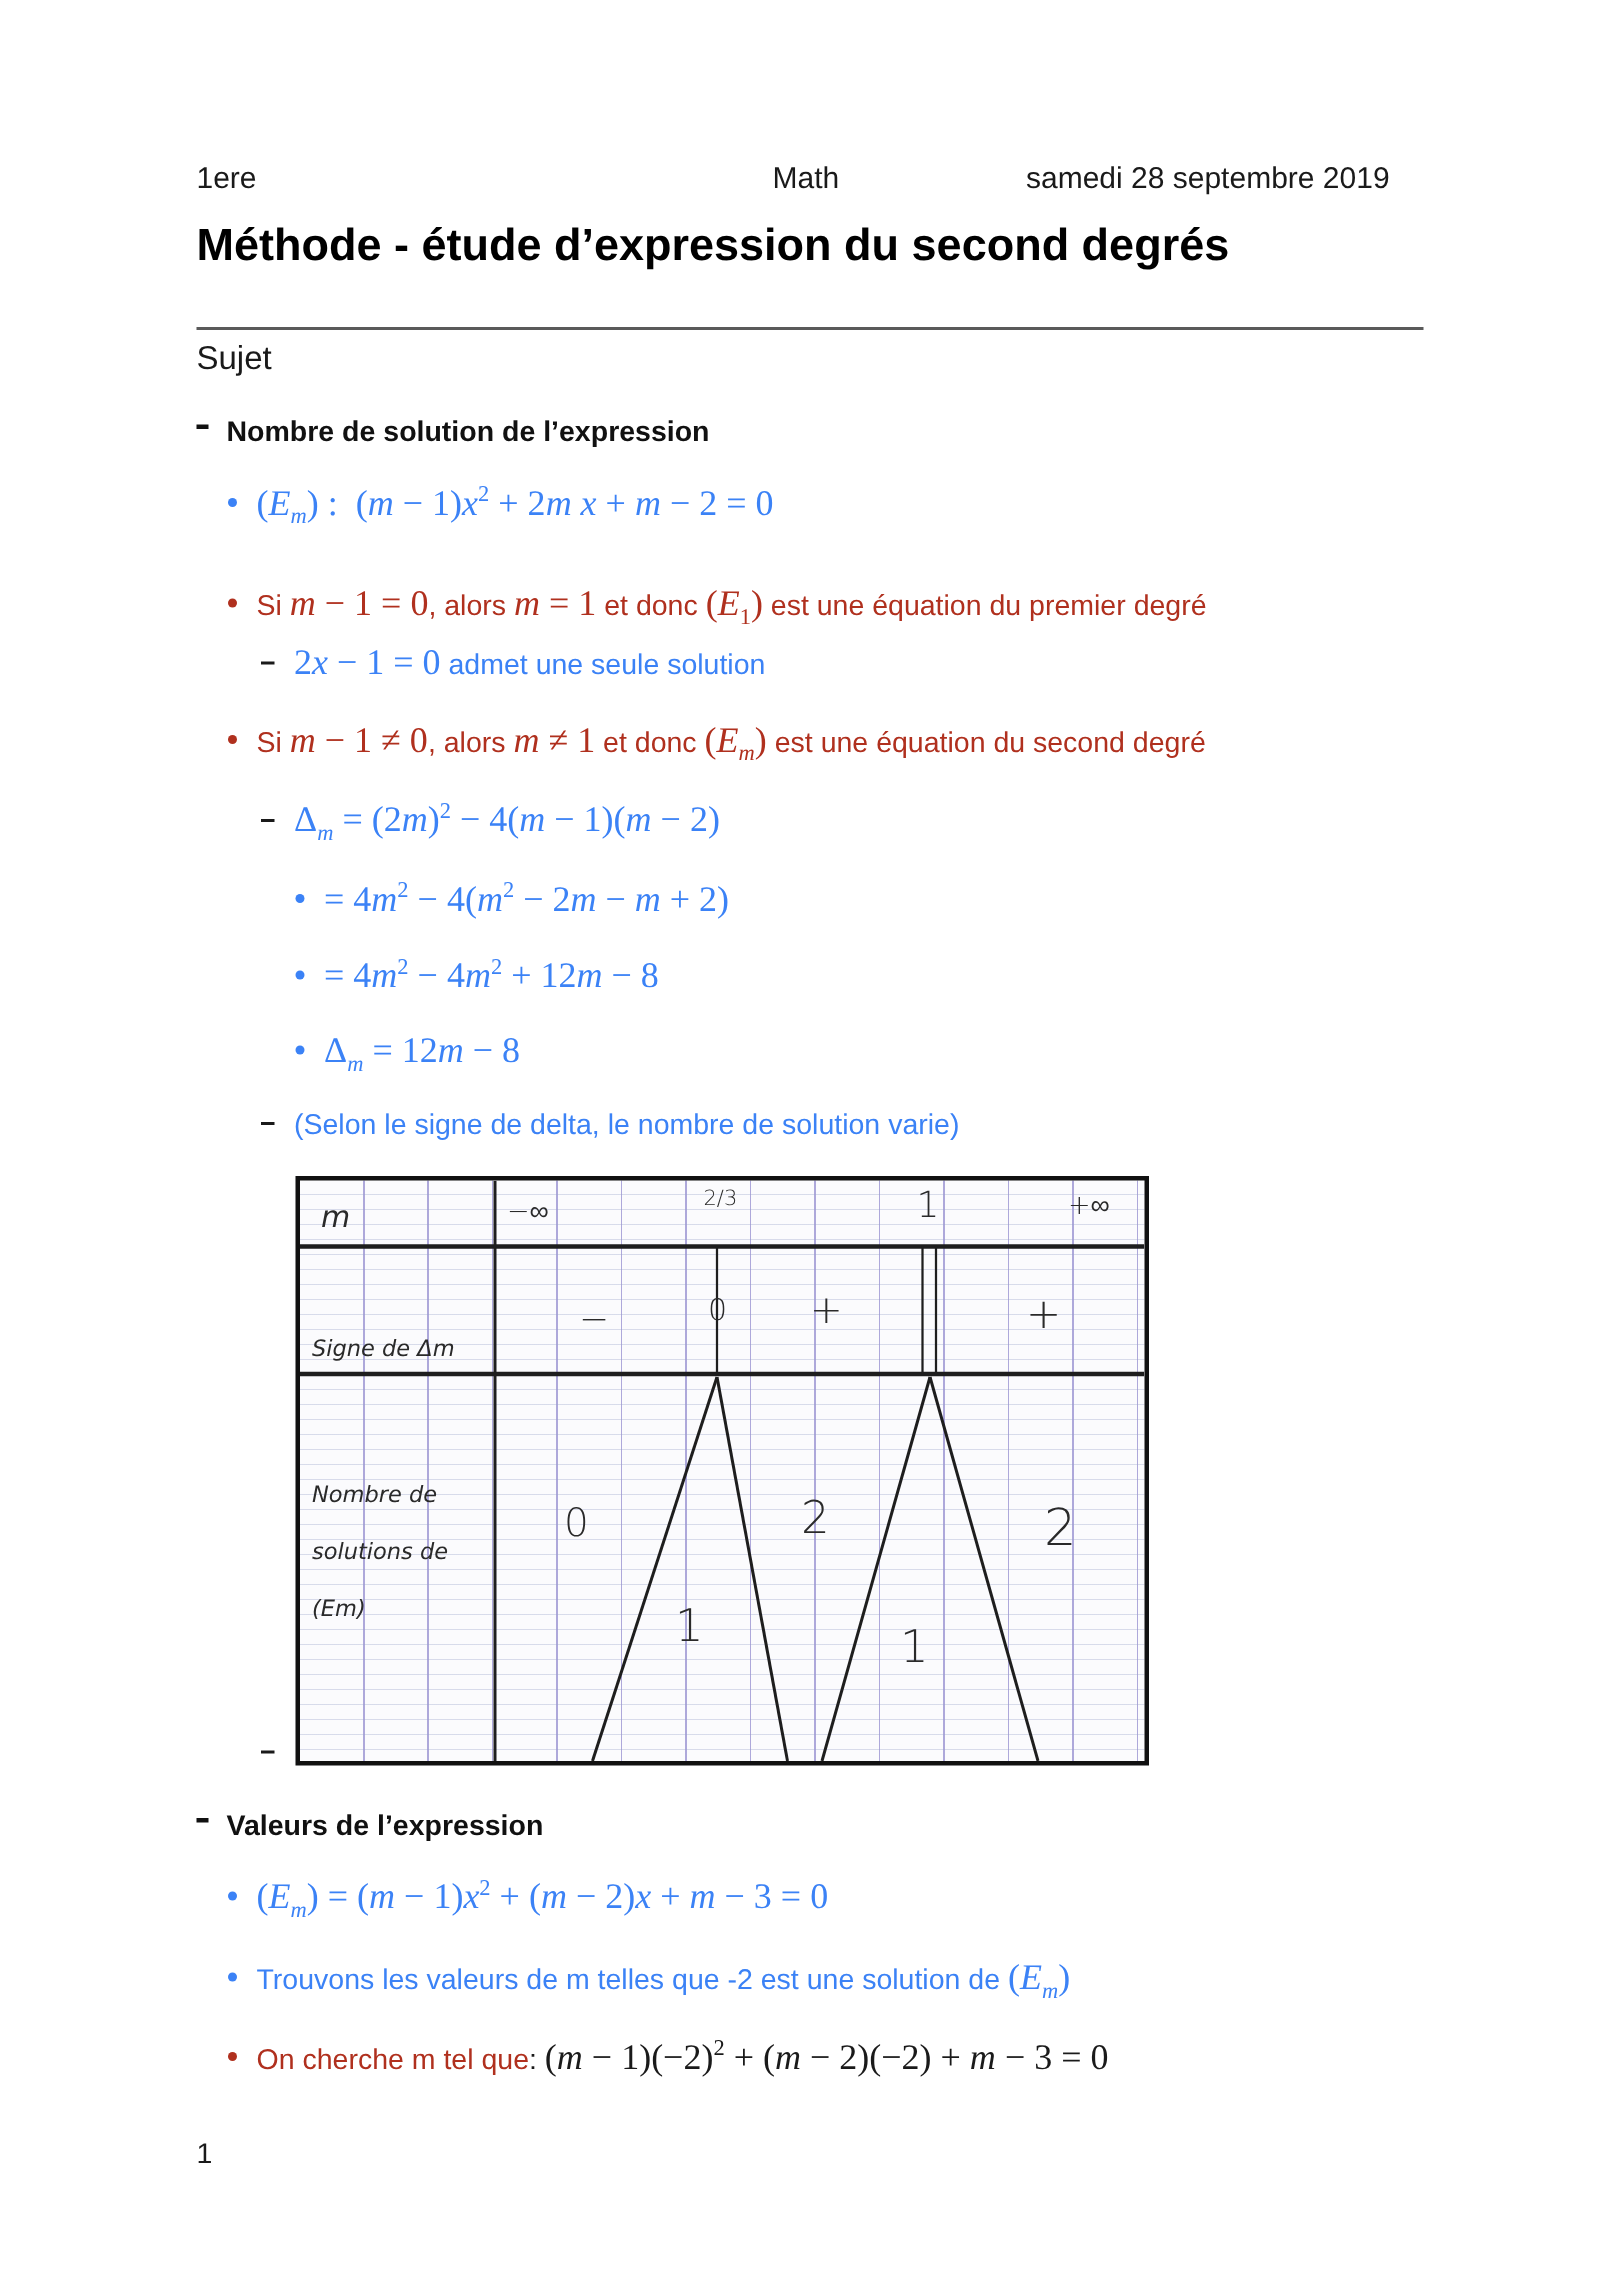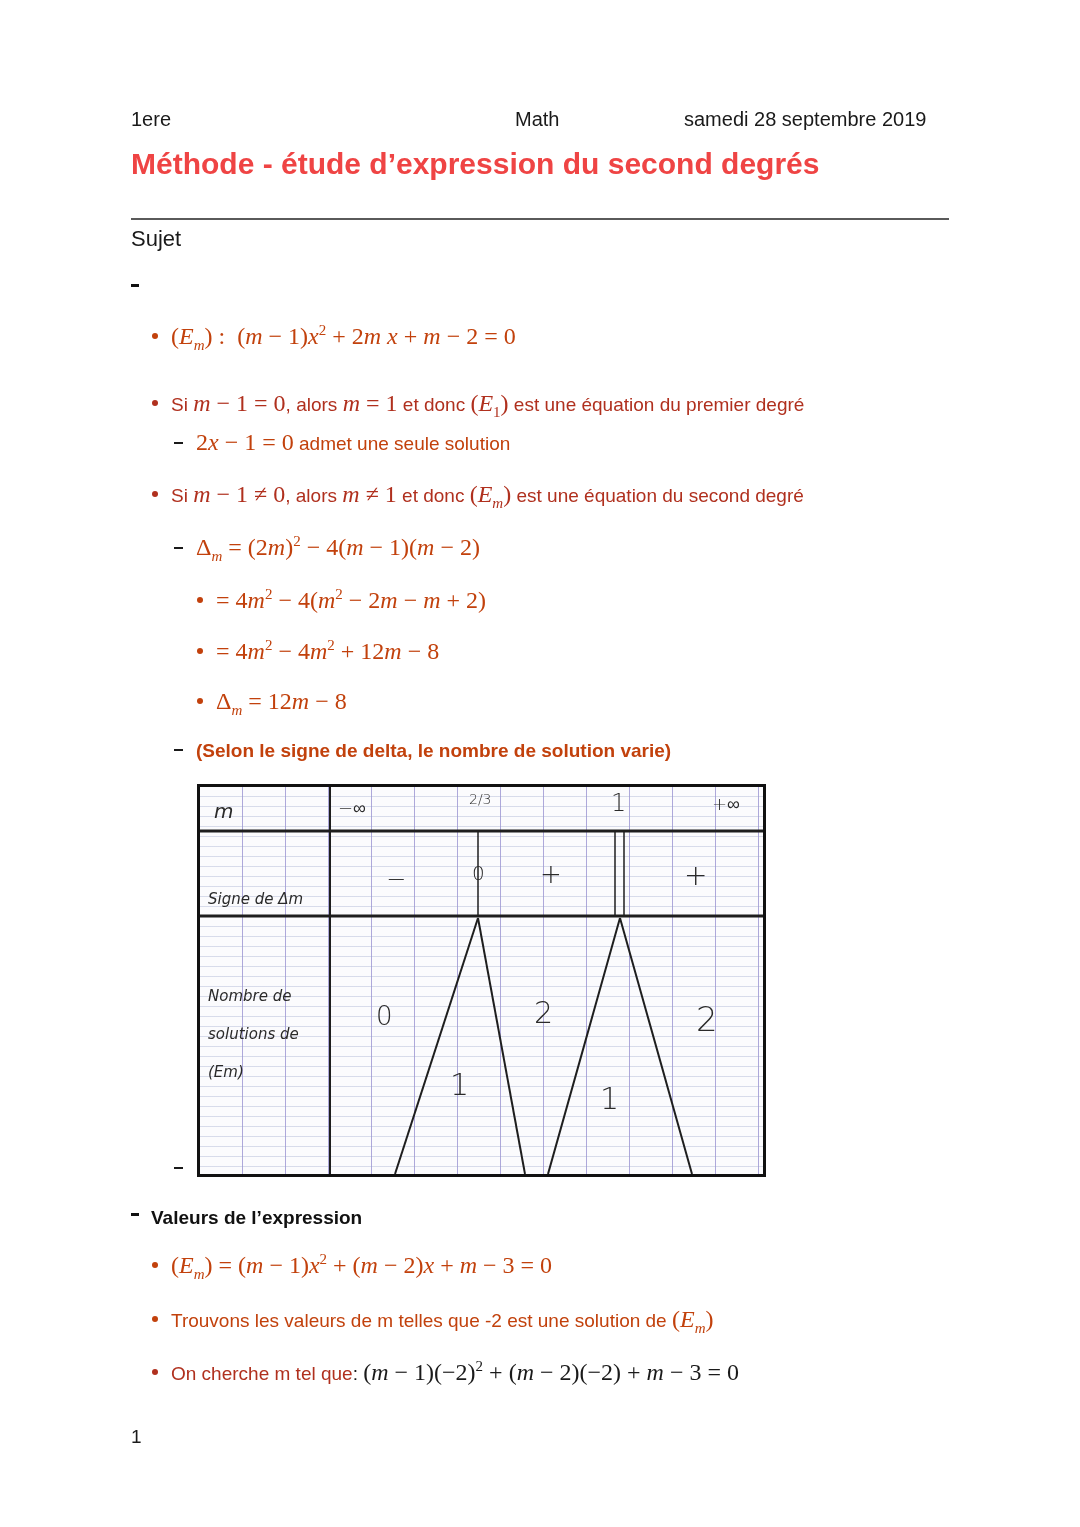--- a/index.html
+++ b/index.html
@@ -1,25 +1,25 @@
 <!DOCTYPE html>
 <html><head>
   <meta charset="utf-8">
   <style>
     html, body { margin: 0; padding: 0; background: #ffffff; }
     body { width: 1080px; height: 1527px; position: relative; overflow: hidden;
            font-family: "Liberation Sans", sans-serif; color: #1a1a1a; }
     .abs { position: absolute; }
     .hdr { top: 108px; font-size: 20px; color: #1a1a1a; }
-    .title { left: 131px; top: 147px; font-size: 30px; font-weight: bold; color: #ef4444; letter-spacing: 0px; }
+    .title { left: 131px; top: 147px; font-size: 30px; font-weight: bold; color: #000000; letter-spacing: 0px; }
     .rule { left: 131px; top: 218px; width: 818px; height: 2px; background: #5a5a5a; }
     .sujet { left: 131px; top: 226px; font-size: 22px; color: #1a1a1a; }
     .sec { font-size: 19px; font-weight: bold; color: #111; }
     .sec .dash { display: inline-block; width: 8px; height: 3px; background: #111; vertical-align: 8px; margin-right: 12px; }
-    .li { font-size: 19px; color: #c2410c; white-space: nowrap; }
+    .li { font-size: 19px; color: #3b82f6; white-space: nowrap; }
     .li.red { color: #b0301e; }
     .bullet { display: inline-block; width: 6px; height: 6px; border-radius: 50%; background: currentColor; vertical-align: 5px; margin-right: 13px; }
     .dashmark { display: inline-block; width: 9px; height: 2px; background: #1a1a1a; vertical-align: 6px; margin-right: 13px; }
     .math { font-family: "Liberation Serif", "DejaVu Serif", serif; font-size: 24px; font-style: normal; }
     .math i { font-style: italic; }
     .black { color: #1a1a1a; }
     
     .tbl { left: 197px; top: 784px; width: 569px; height: 393px; background: #fbfbfd; border: 3px solid #111; box-sizing: border-box; overflow: hidden;
       background-image:
         repeating-linear-gradient(to bottom, transparent 0, transparent 9px, rgba(150,160,200,0.35) 9px, rgba(150,160,200,0.35) 10px),
@@ -33,21 +33,21 @@
 
 <div class="abs hdr" style="left:131px">1ere</div>
 <div class="abs hdr" style="left:515px">Math</div>
 <div class="abs hdr" style="left:684px">samedi 28 septembre 2019</div>
 
 <div class="abs title">Méthode - étude d’expression du second degrés</div>
 <div class="abs rule"></div>
 <div class="abs sujet">Sujet</div>
 
 <div class="abs sec" style="left:131px; top:278px;">
-  <span class="dash"></span>
+  <span class="dash"></span><span>Nombre de solution de l’expression</span>
 </div>
 
 <div class="abs li" style="left:152px; top:322px;">
   <span class="bullet"></span><span class="math">(<i>E</i><sub style="font-size:15px"><i>m</i></sub>) :&nbsp; (<i>m</i> − 1)<i>x</i><sup style="font-size:15px">2</sup> + 2<i>m x</i> + <i>m</i> − 2 = 0</span>
 </div>
 
 <div class="abs li red" style="left:152px; top:378px;margin-top:12px;">
   <span class="bullet"></span><span>Si </span><span class="math"><i>m</i> − 1 = 0</span><span>, alors </span><span class="math"><i>m</i> = 1</span><span> et donc </span><span class="math">(<i>E</i><sub style="font-size:15px">1</sub>)</span><span> est une équation du premier degré</span>
 </div>
 
@@ -68,21 +68,21 @@
 </div>
 
 <div class="abs li" style="left:197px; top:637px;">
   <span class="bullet"></span><span class="math">= 4<i>m</i><sup style="font-size:15px">2</sup> − 4<i>m</i><sup style="font-size:15px">2</sup> + 12<i>m</i> − 8</span>
 </div>
 
 <div class="abs li" style="left:197px; top:688px;">
   <span class="bullet"></span><span class="math">Δ<sub style="font-size:15px"><i>m</i></sub> = 12<i>m</i> − 8</span>
 </div>
 
-<div class="abs li" style="left:174px; top:740px;font-weight:bold;">
+<div class="abs li" style="left:174px; top:740px;">
   <span class="dashmark"></span><span>(Selon le signe de delta, le nombre de solution varie)</span>
 </div>
 
 <div class="abs" style="left:174px; top:1167px; width:9px; height:2px; background:#1a1a1a;"></div>
 
 <div class="abs tbl">
   <svg width="563" height="387" viewBox="0 0 563 387" style="position:absolute;left:0;top:0">
     <g stroke="#1e1e1e" fill="none">
       <line x1="130" y1="0" x2="130" y2="387" stroke-width="2"></line>
       <line x1="0" y1="44" x2="563" y2="44" stroke-width="3"></line>

